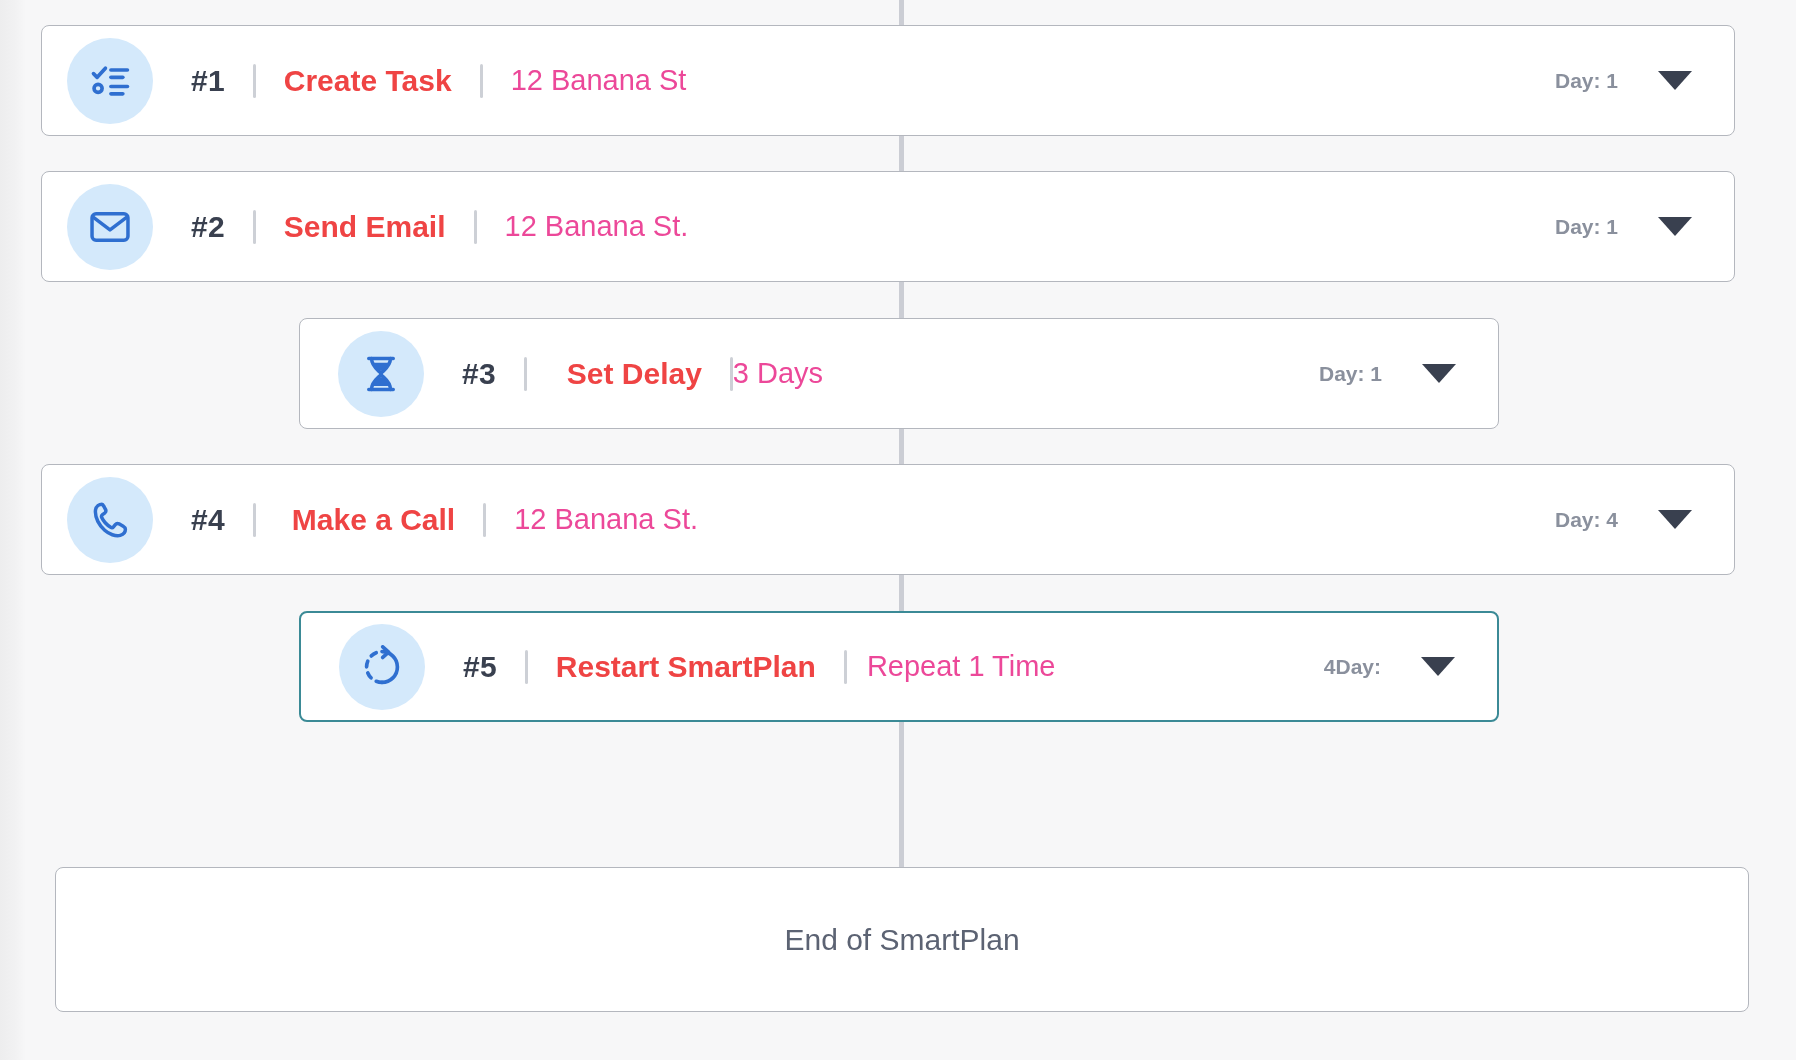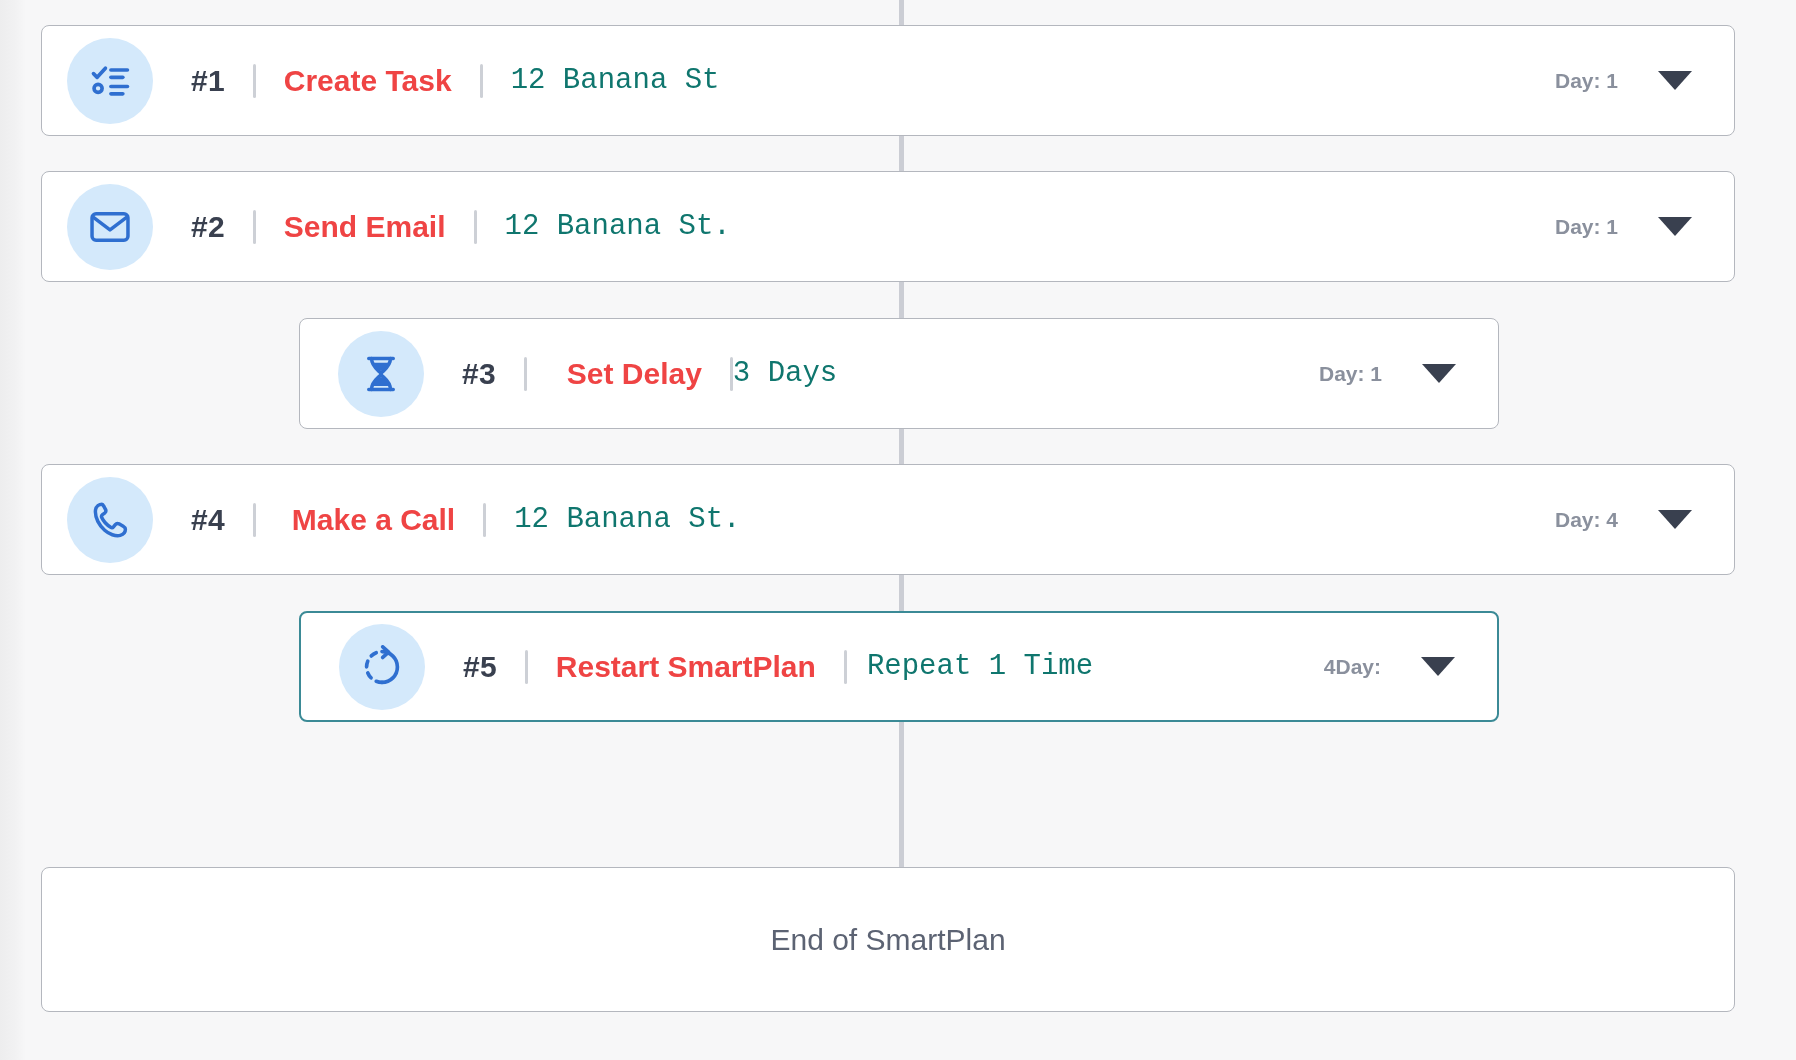--- a/index.html
+++ b/index.html
@@ -88,23 +88,22 @@
   .step-title {
     font-size: 30px;
     font-weight: 700;
     color: #ef4444;
     white-space: nowrap;
   }
 
   .step-detail {
     font-size: 29px;
     font-weight: 400;
-    color: #0f766e;
+    color: #ec4899;
     white-space: nowrap;
-    font-family: Liberation Mono, monospace;
   }
 
   .day-label {
     font-size: 21px;
     font-weight: 700;
     color: #8A909D;
     white-space: nowrap;
   }
 
   .caret {
@@ -119,21 +118,21 @@
 
   
   #row1 { left: 41px;  top: 25px;  width: 1694px; height: 111px; }
   #row2 { left: 41px;  top: 171px; width: 1694px; height: 111px; }
   #row3 { left: 299px; top: 318px; width: 1200px; height: 111px; }
   #row4 { left: 41px;  top: 464px; width: 1694px; height: 111px; }
   #row5 { left: 299px; top: 611px; width: 1200px; height: 111px; }
 
   #endcard {
     position: absolute;
-    left: 41px; top: 867px;
+    left: 55px; top: 867px;
     width: 1694px; height: 145px;
     background: #FFFFFF;
     border: 1px solid #B4B7BE;
     border-radius: 8px;
     display: flex;
     align-items: center;
     justify-content: center;
     z-index: 2;
   }
 

